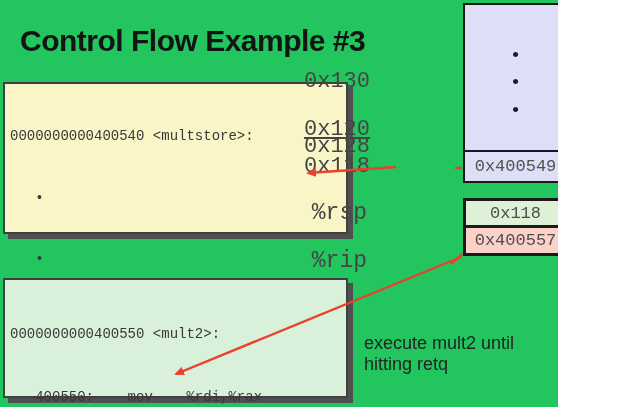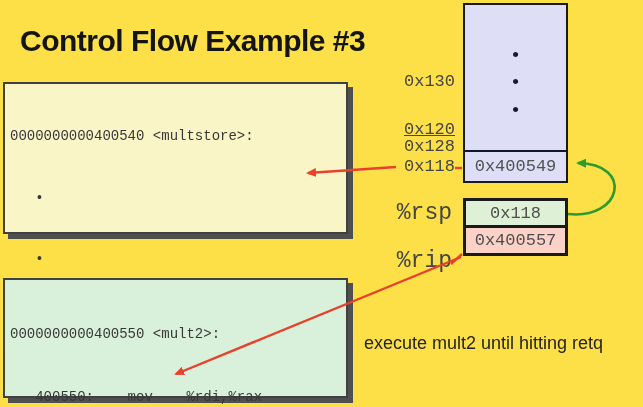--- a/index.html
+++ b/index.html
@@ -1,17 +1,17 @@
 <!DOCTYPE html>
 <html><head>
 <meta charset="utf-8">
 <style>
   html,body{margin:0;padding:0;background:#fff;}
   .slide{
-    position:relative;width:643px;height:407px;background:#fde047;overflow:hidden;
+    position:relative;width:558px;height:407px;background:#22c55e;overflow:hidden;
     font-family:"Liberation Sans",sans-serif;
   }
   .title{
     position:absolute;left:20px;top:24px;margin:0;
     font-size:30px;font-weight:bold;color:#141414;letter-spacing:-0.5px;
     font-family:"Liberation Sans",sans-serif;
   }
   .codebox{
     position:absolute;left:3px;width:345px;box-sizing:border-box;
     border:2px solid #404040;box-shadow:5px 5px 0 #4f4f4f;
@@ -29,21 +29,21 @@
     position:absolute;left:0;right:0;text-align:center;height:20px;
     font-size:19px;line-height:20px;color:#181830;
   }
   .stack-cell{
     position:absolute;left:0;right:0;bottom:0;height:31px;box-sizing:border-box;
     border-top:2px solid #0f172a;text-align:center;line-height:29px;
     font-family:"Liberation Mono","DejaVu Sans Mono",monospace;font-size:17px;color:#525252;
   }
   .addr-label{
     position:absolute;right:188px;height:20px;line-height:20px;text-align:right;
-    font-family:"Liberation Mono","DejaVu Sans Mono",monospace;font-size:17px;color:#454545;
+    font-family:"Liberation Mono","DejaVu Sans Mono",monospace;font-size:22px;color:#454545;
   }
   .reg-label{
     position:absolute;right:191px;height:20px;line-height:20px;text-align:right;
     font-family:"Liberation Mono","DejaVu Sans Mono",monospace;font-size:23px;color:#454545;
   }
   .reg-box{
     position:absolute;left:463px;width:105px;height:31px;box-sizing:border-box;
     border:3px solid #1a1a1a;text-align:center;line-height:25px;
     font-family:"Liberation Mono","DejaVu Sans Mono",monospace;font-size:17px;color:#4e4e4e;
   }

